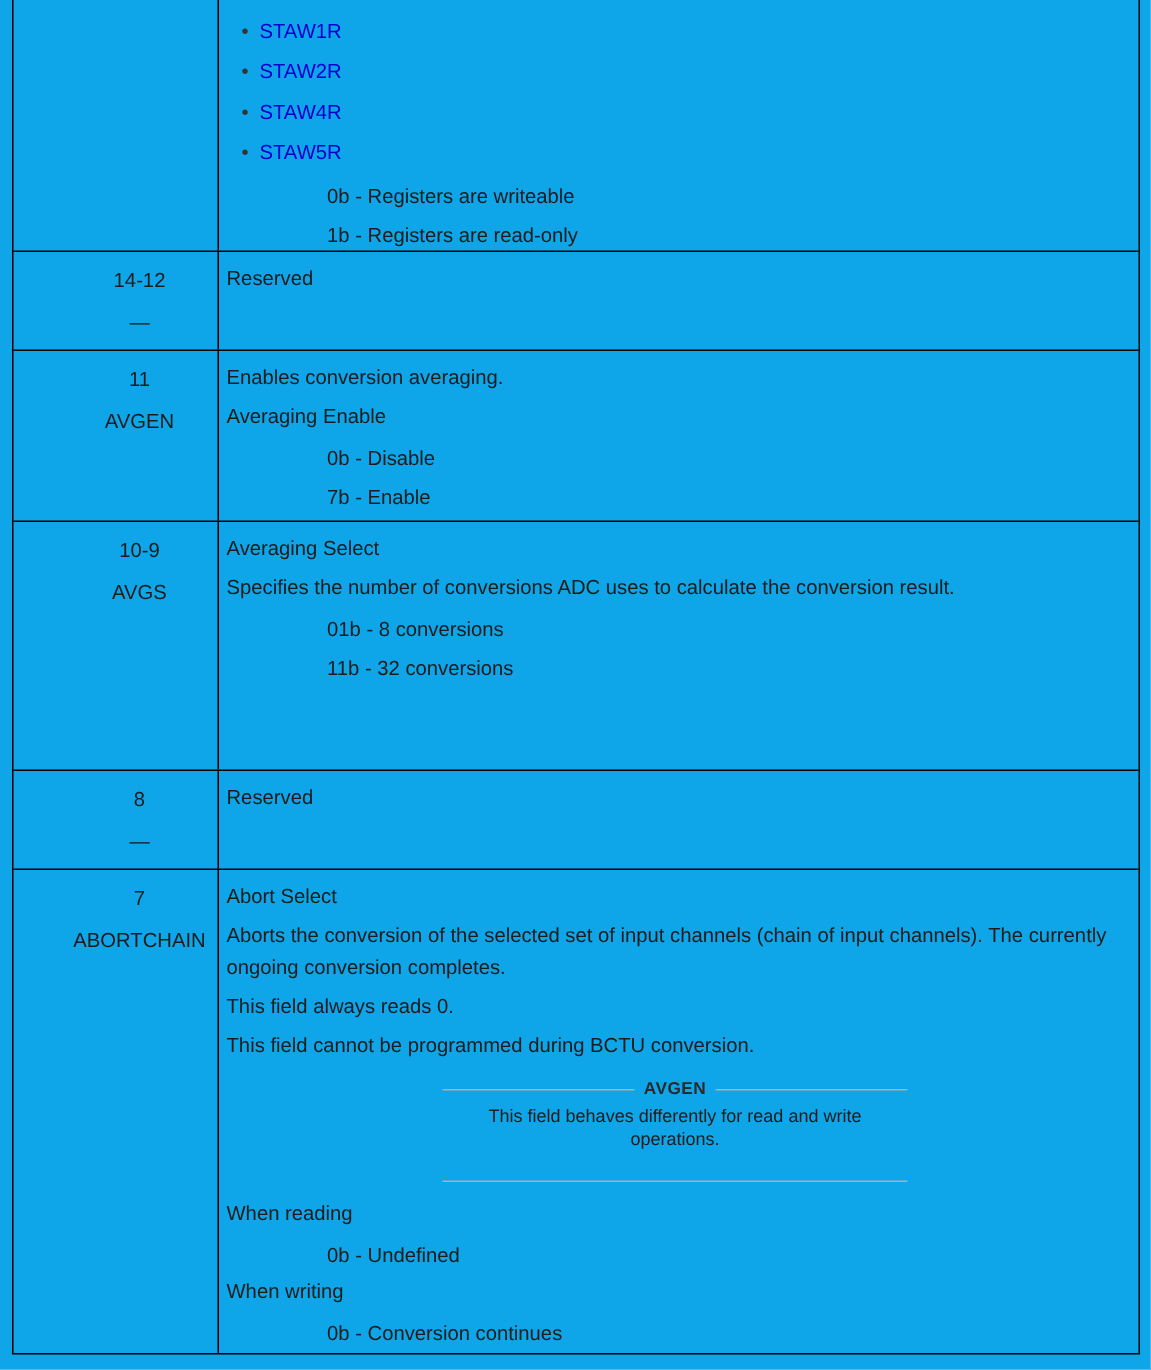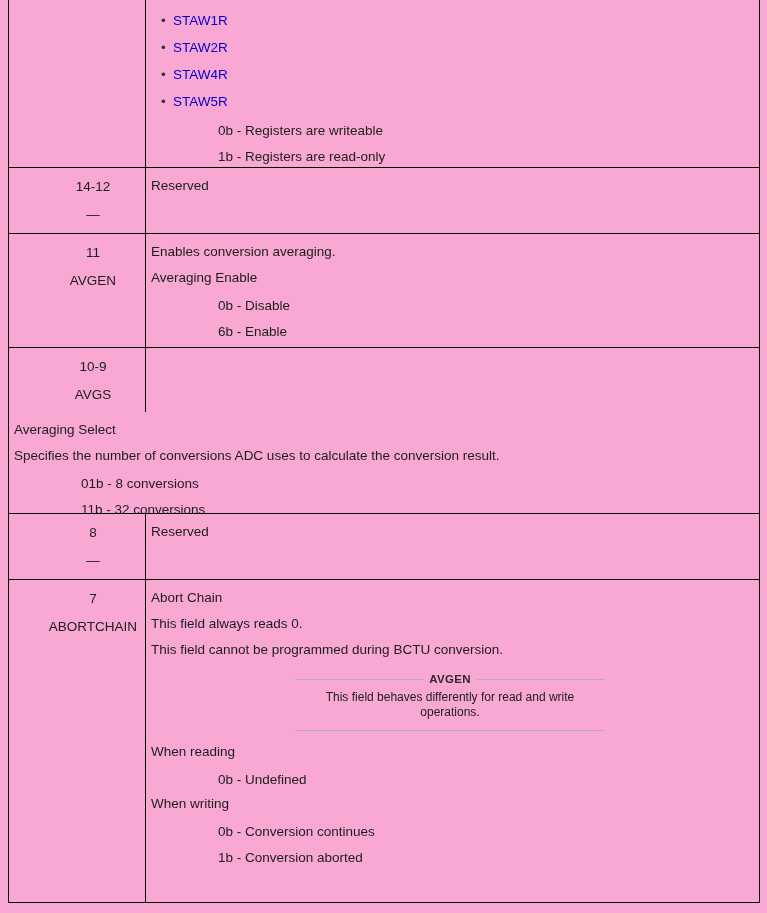--- a/index.html
+++ b/index.html
@@ -4,53 +4,53 @@
 <style>
   :root{
     --link:#0000cc;
     --border:#000000;
     --text:#1c1c1c;
     --note-line:#b0b0b0;
   }
   *{box-sizing:border-box;margin:0;padding:0;}
   body{background:#ffffff;font-family:"Liberation Sans", sans-serif;}
   .page{
-    position:relative;width:767px;height:913px;background:#f9a8d4;
+    position:relative;width:767px;height:913px;background:#0ea5e9;
     color:var(--text);font-size:13.5px;overflow:hidden;text-decoration:underline;
   }
   .reg-table{
     position:absolute;left:8px;top:0;width:752px;
     border-left:1px solid var(--border);
     border-right:1px solid var(--border);
   }
   .row{display:flex;border-bottom:1px solid var(--border);}
   .r-top{height:168px;}
   .r-14{height:66px;}
   .r-11{height:114px;}
-  .r-10{height:166px;flex-direction:column;}
+  .r-10{height:166px;}
   .r-8{height:66px;}
   .r-7{height:323px;}
   .field-cell{
     width:105px;flex-shrink:0;border-right:1px solid var(--border);
     text-align:center;padding-top:8px;margin-left:32px;
   }
   .field-cell .fline{line-height:21px;margin-bottom:7px;}
   .desc-cell{flex:1;padding:7px 10px 0 5px;overflow:hidden;}
   .desc-cell p{margin:0 0 5px;line-height:21px;}
   .value-line{padding-left:67px;line-height:26px;}
   .link-list{list-style:none;margin:0;padding-left:10px;}
   .link-list li{position:relative;padding-left:12px;line-height:27px;}
   .link-list li::before{content:"\2022";position:absolute;left:0;top:0;color:#333;}
   .link-list a{color:var(--link);text-decoration:none;cursor:pointer;}
   .vgroup-top{margin-top:3px;}
   .note{width:310px;margin:12px auto 10px;text-align:center;}
   .note-head{display:flex;align-items:center;gap:6px;}
   .note-head::before,.note-head::after{content:"";flex:1;height:1px;background:var(--note-line);}
   .note-label{font-size:11.5px;font-weight:bold;color:#2a2a2a;letter-spacing:.3px;line-height:15px;}
-  .note-text{font-size:12px;line-height:15px;padding:3px 0 10px;border-bottom:1px solid var(--note-line);}
+  .note-text{font-size:12px;line-height:15px;padding:3px 0 20px;border-bottom:1px solid var(--note-line);}
 </style>
 </head>
 <body>
 
 <div class="page">
   <div class="reg-table">
 
     <div class="row r-top">
       <div class="field-cell"></div>
       <div class="desc-cell">
@@ -79,21 +79,21 @@
 
     <div class="row r-11">
       <div class="field-cell">
         <div class="fline">11</div>
         <div class="fline">AVGEN</div>
       </div>
       <div class="desc-cell">
         <p>Enables conversion averaging.</p>
         <p>Averaging Enable</p>
         <div class="value-line">0b - Disable</div>
-        <div class="value-line">6b - Enable</div>
+        <div class="value-line">7b - Enable</div>
       </div>
     </div>
 
     <div class="row r-10">
       <div class="field-cell">
         <div class="fline">10-9</div>
         <div class="fline">AVGS</div>
       </div>
       <div class="desc-cell">
         <p>Averaging Select</p>
@@ -112,21 +112,22 @@
         <p>Reserved</p>
       </div>
     </div>
 
     <div class="row r-7">
       <div class="field-cell">
         <div class="fline">7</div>
         <div class="fline">ABORTCHAIN</div>
       </div>
       <div class="desc-cell">
-        <p>Abort Chain</p>
+        <p>Abort Select</p>
+        <p>Aborts the conversion of the selected set of input channels (chain of input channels). The currently ongoing conversion completes.</p>
         <p>This field always reads 0.</p>
         <p>This field cannot be programmed during BCTU conversion.</p>
         <div class="note">
           <div class="note-head">
             <span class="note-label">AVGEN</span>
           </div>
           <div class="note-text">This field behaves differently for read and write operations.</div>
         </div>
         <p>When reading</p>
         <div class="value-line">0b - Undefined</div>

